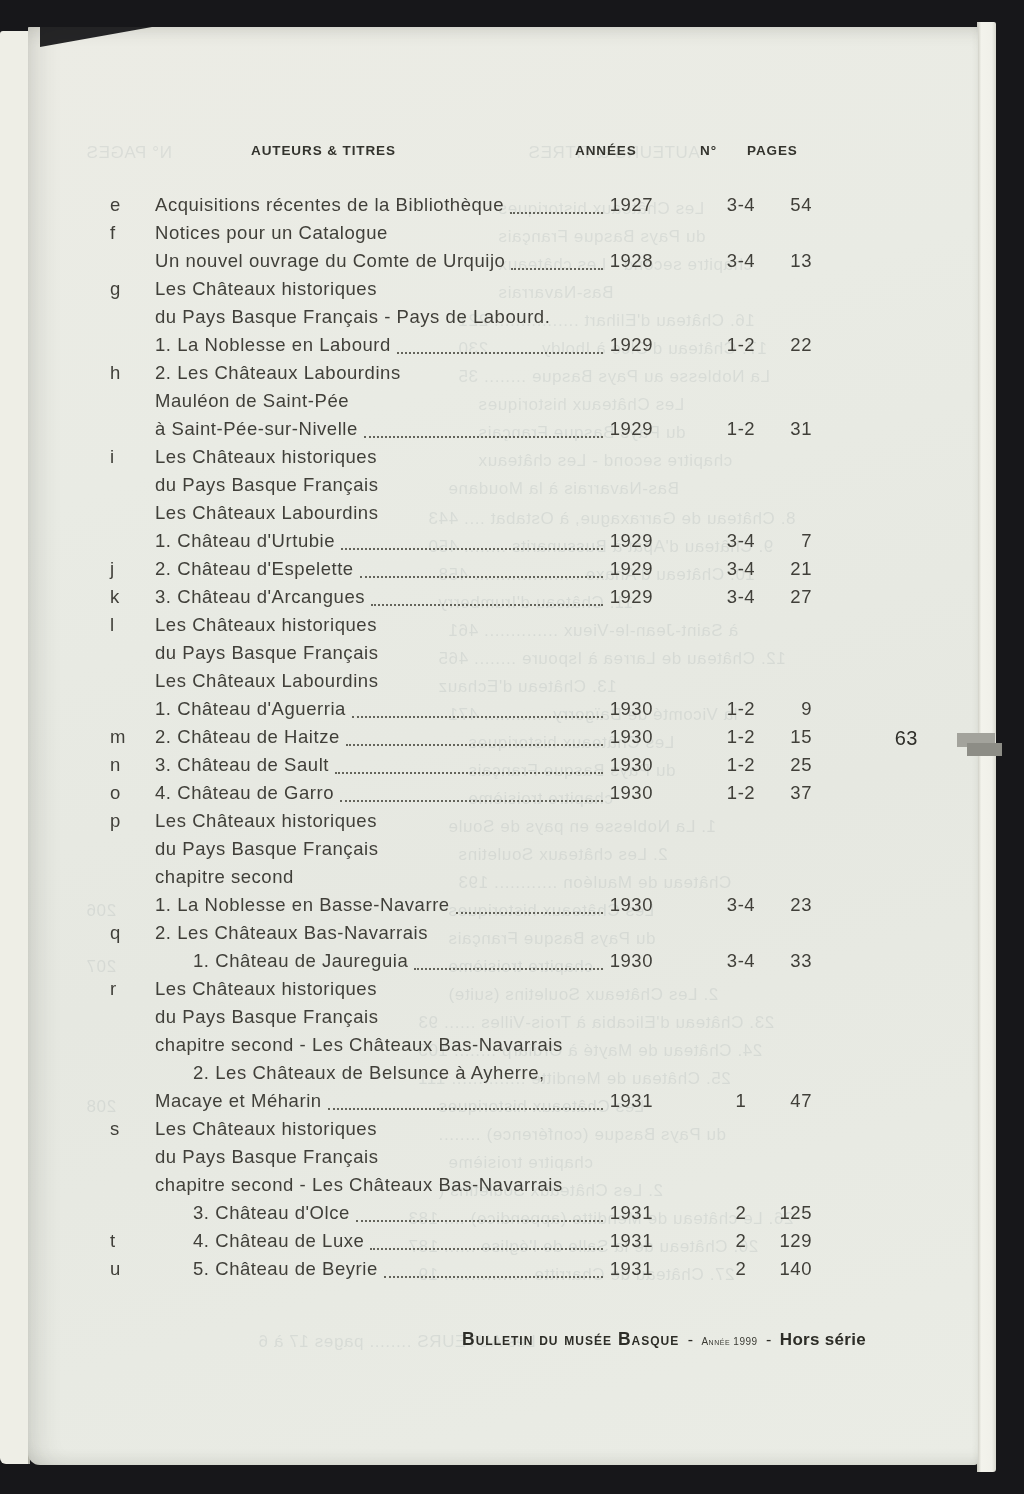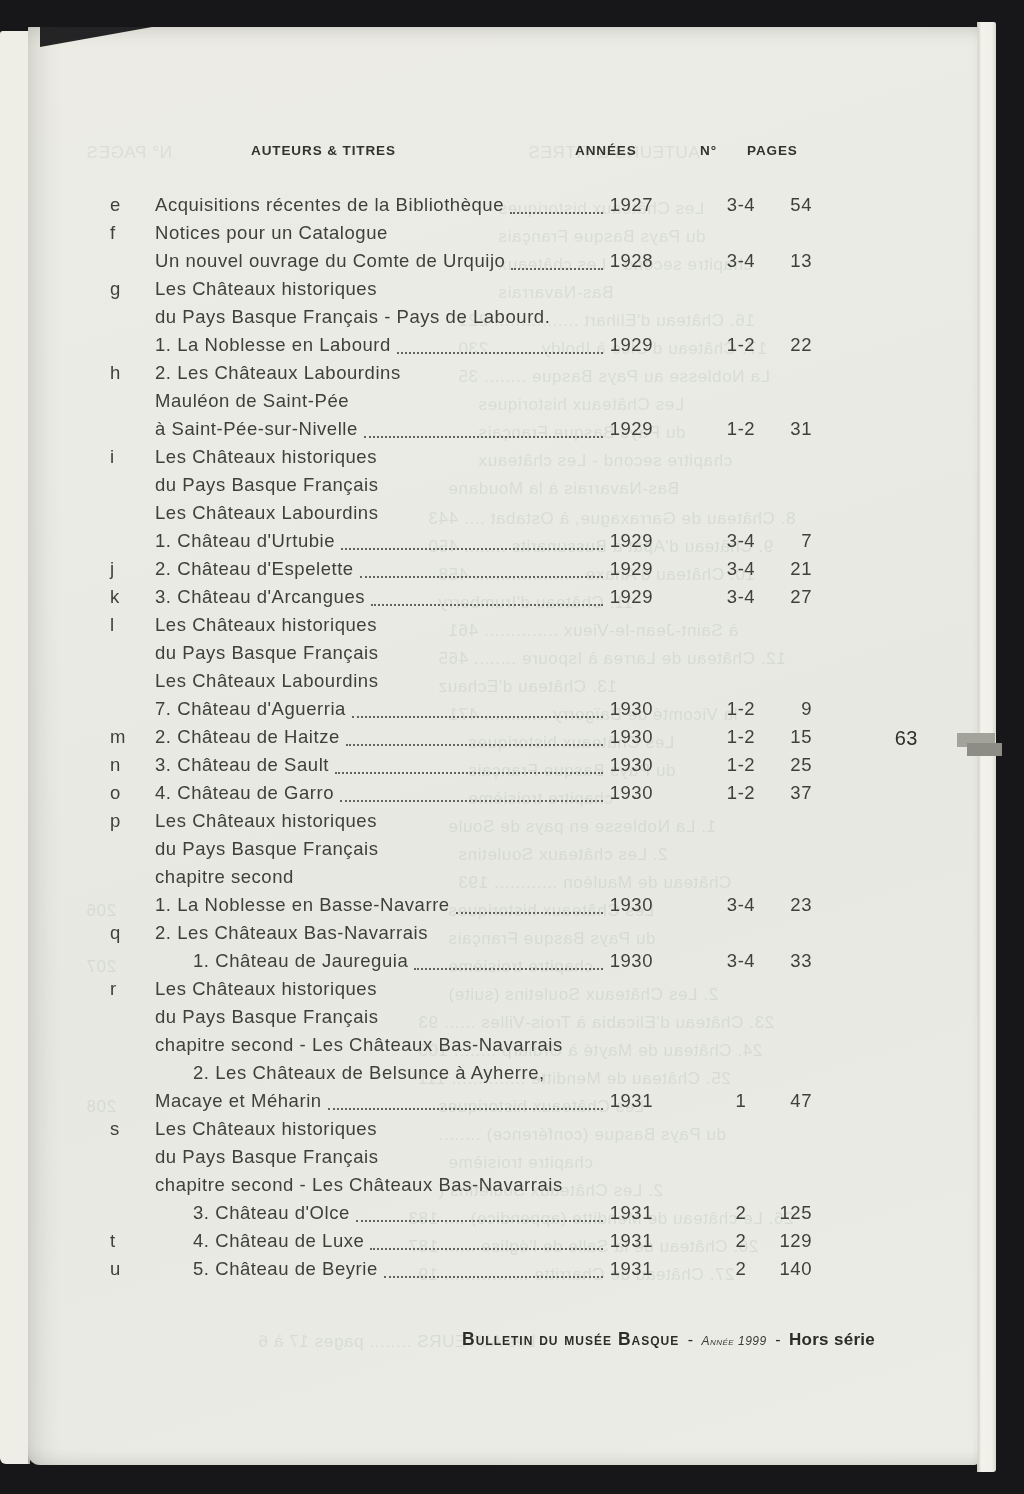--- a/index.html
+++ b/index.html
@@ -65,21 +65,21 @@
   .leader{flex:1;min-width:0;border-bottom:2px dotted #56564d;margin:0 2px 5px 6px;opacity:.9;}
   .year{text-align:right;}
   .num{text-align:center;}
   .pages{text-align:right;}
   
   .footer{
     position:absolute;top:1302px;left:434px;white-space:nowrap;color:#2d2d27;
   }
   .f-title{font-variant:small-caps;font-weight:bold;font-size:17.5px;letter-spacing:1px;margin-top:33px;}
   .f-sep{font-size:16px;margin:0 4px;}
-  .f-year{font-variant:small-caps;font-style:italic;font-size:12px;letter-spacing:.5px;color:#3a3a33;}
+  .f-year{font-variant:small-caps;font-size:10px;letter-spacing:.5px;color:#3a3a33;}
   .f-edition{font-weight:bold;font-size:17px;letter-spacing:.3px;}
   
   .page-tab{position:absolute;left:0;top:0;width:1024px;height:1494px;pointer-events:none;}
   .tab-num{
     position:absolute;left:892px;top:727px;width:26px;text-align:right;
     font-size:20px;color:#2f2f2a;letter-spacing:.5px;
   }
   .tab-bar1{position:absolute;left:957px;top:733px;width:38px;height:14px;background:#a3a39c;}
   .tab-bar2{position:absolute;left:967px;top:743px;width:35px;height:13px;background:#8d8d86;}
 </style>
@@ -359,21 +359,21 @@
     </span>
     <span class="cell year"></span>
     <span class="cell"></span>
     <span class="cell num"></span>
     <span class="cell pages"></span>
   </div>
 
   <div class="row">
     <span class="cell label"></span>
     <span class="cell tcell">
-      <span class="title">7. Château d'Aguerria</span>
+      <span class="title">1. Château d'Aguerria</span>
       <span class="leader"></span>
     </span>
     <span class="cell year">1930</span>
     <span class="cell"></span>
     <span class="cell num">1-2</span>
     <span class="cell pages">9</span>
   </div>
 
   <div class="row">
     <span class="cell label">m</span>

